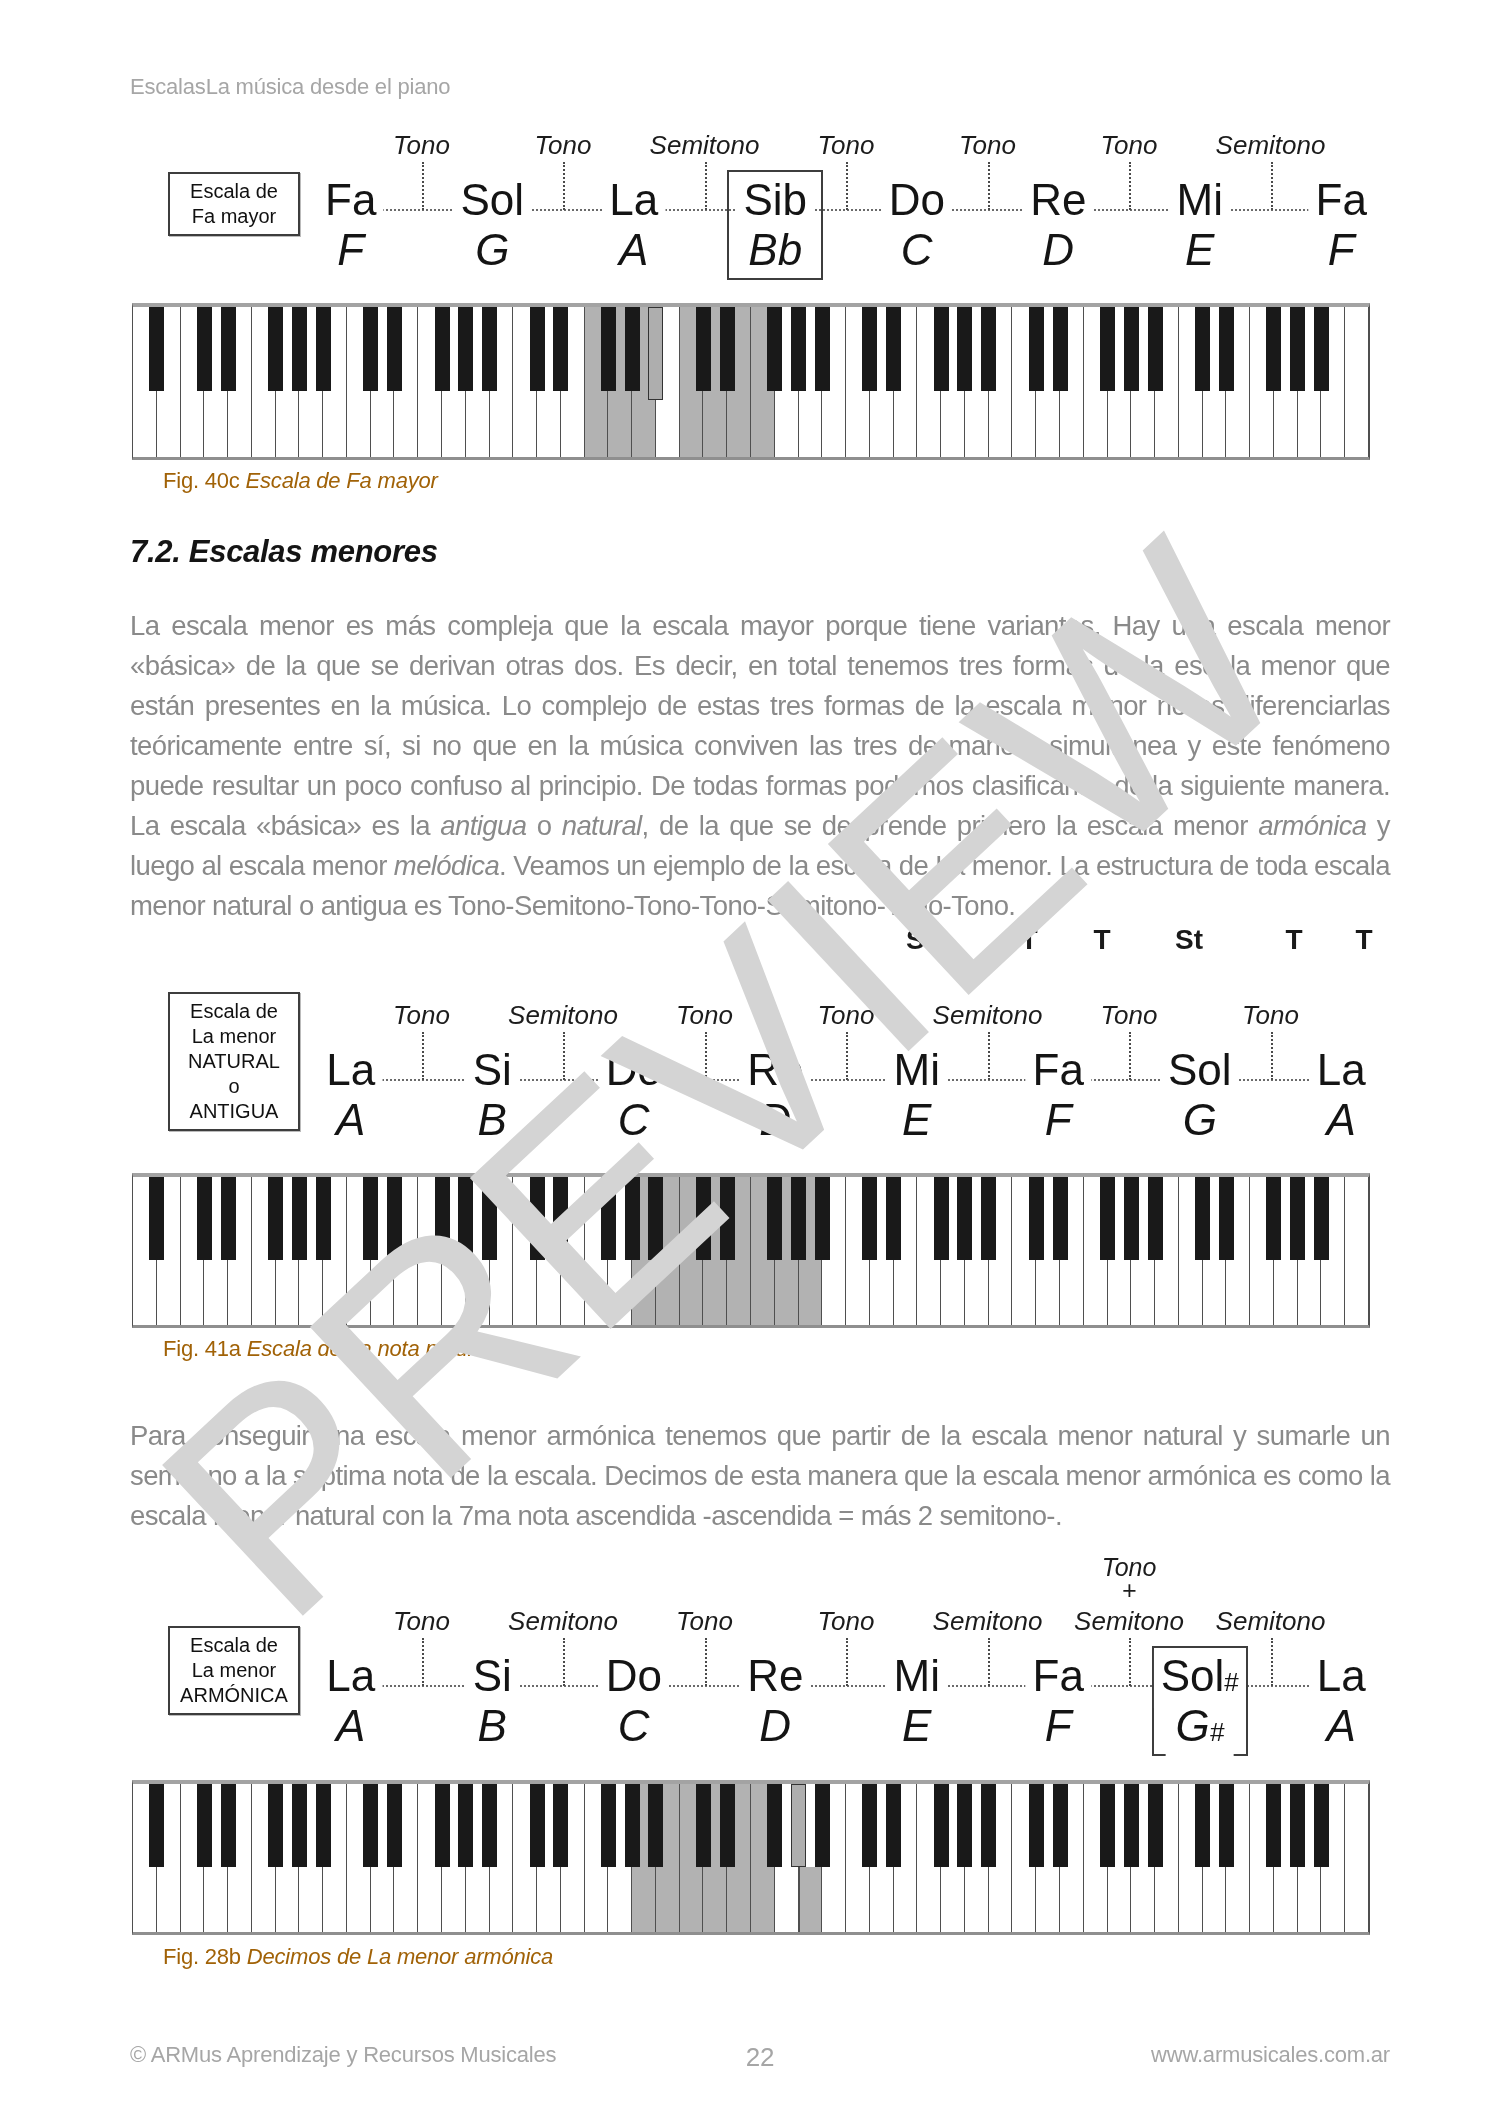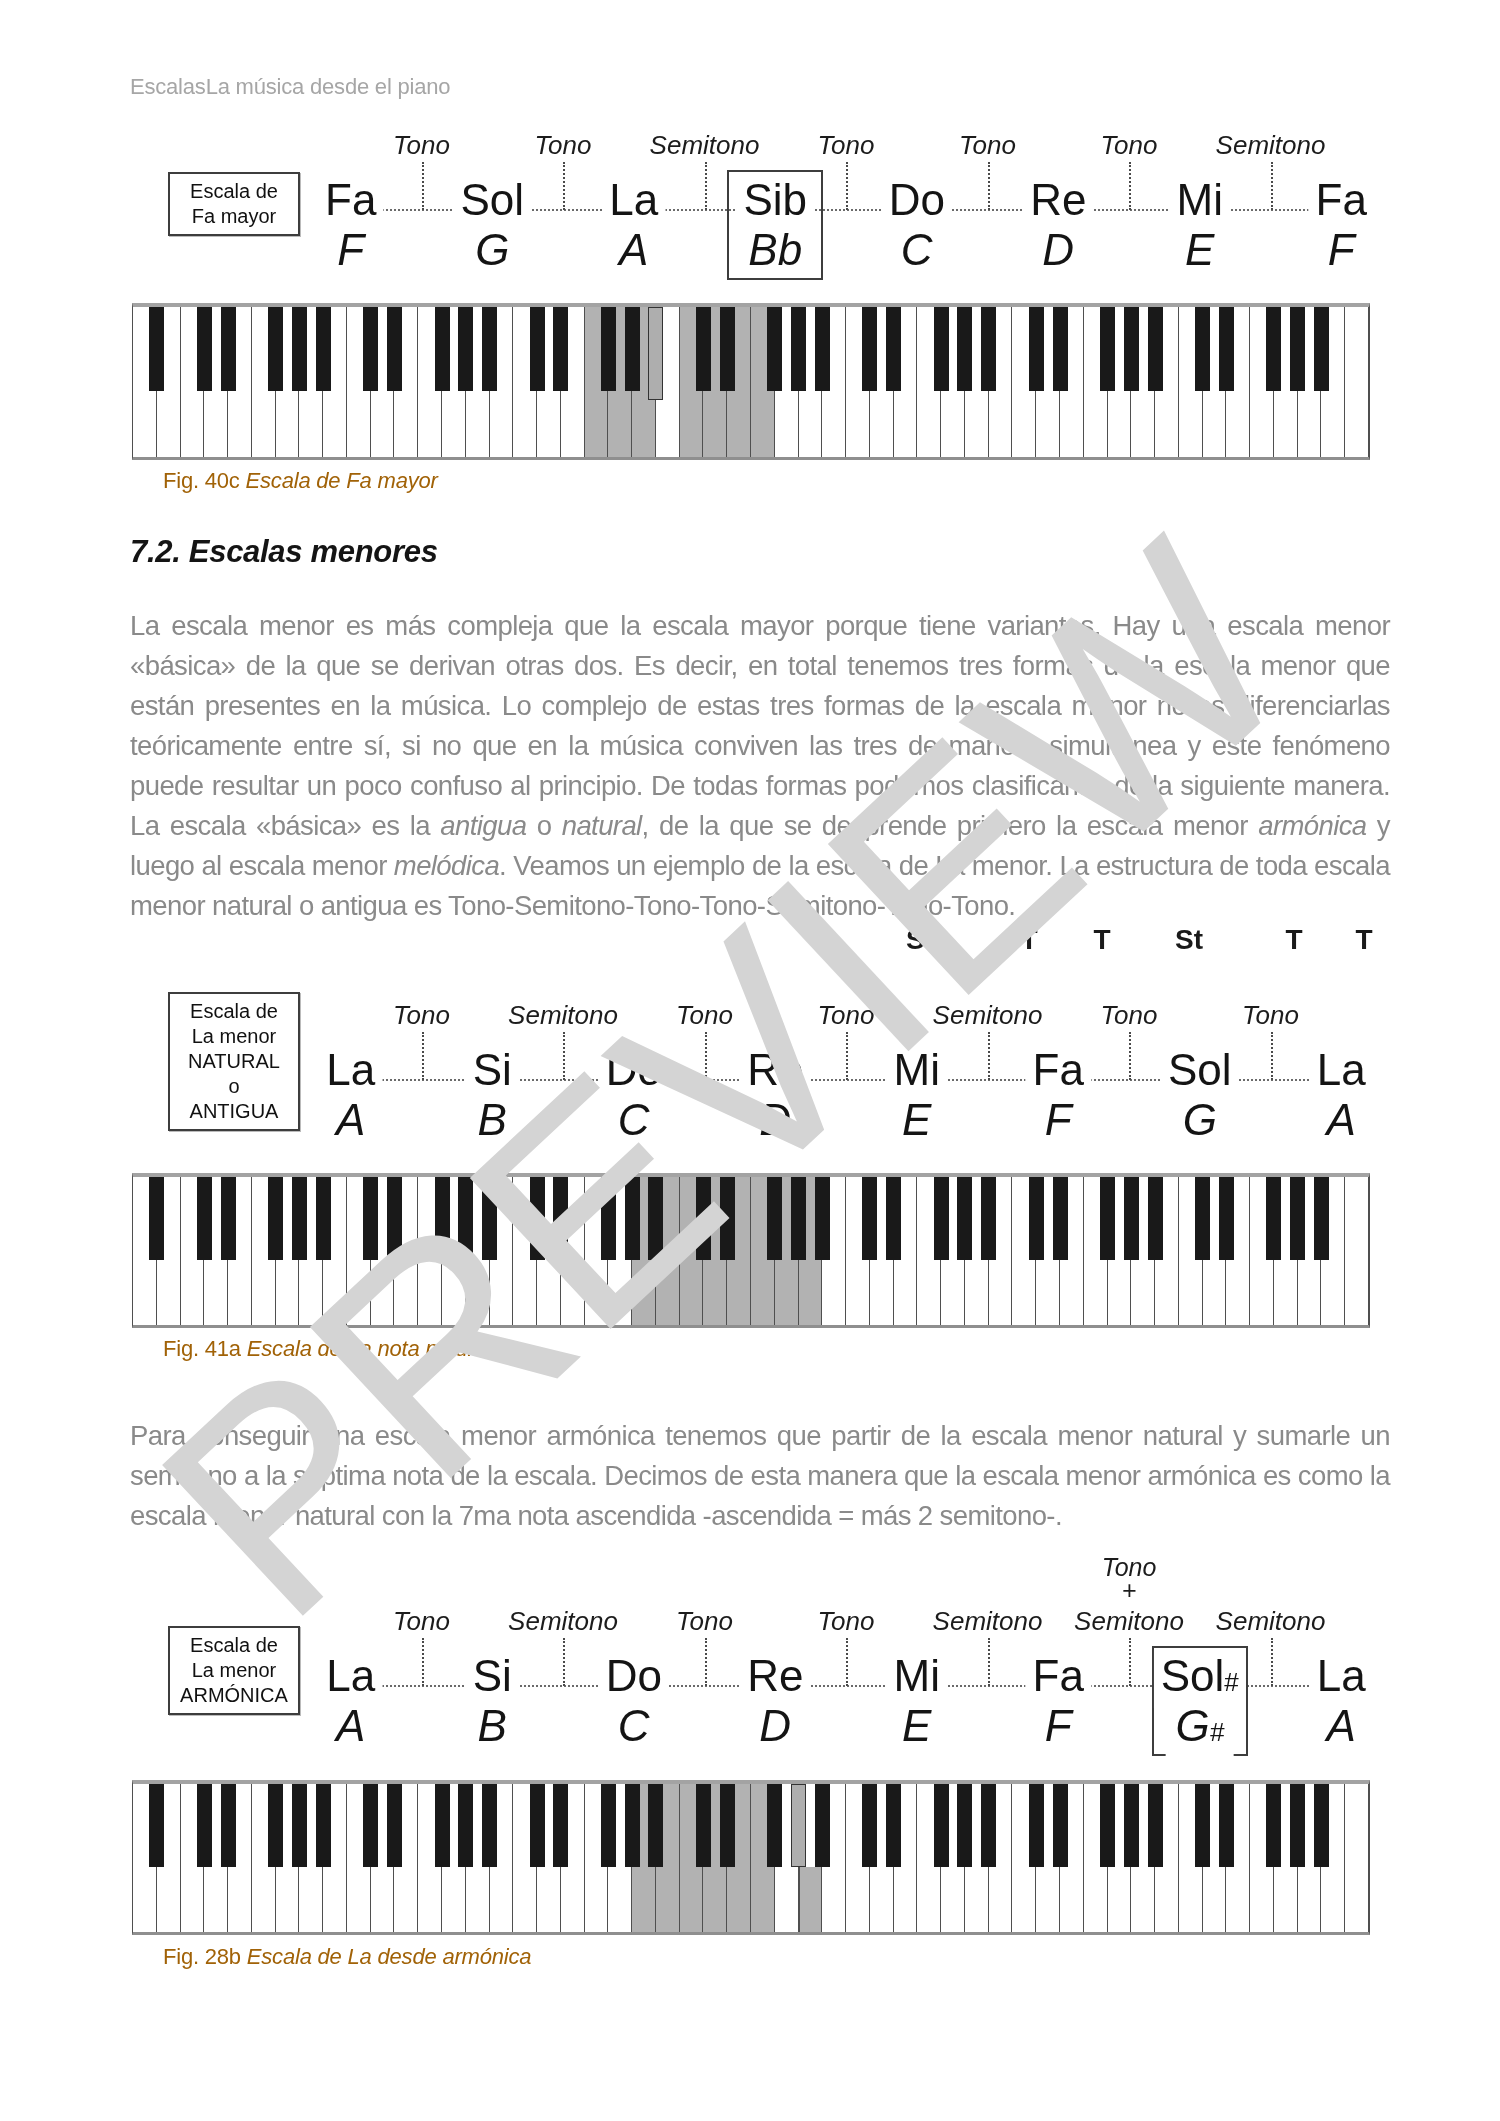--- a/index.html
+++ b/index.html
@@ -536,18 +536,23 @@
       <div class="bkey" style="left: calc(80.7692% - 7.5px);"></div>
       <div class="bkey" style="left: calc(82.6923% - 7.5px);"></div>
       <div class="bkey" style="left: calc(86.5385% - 7.5px);"></div>
       <div class="bkey" style="left: calc(88.4615% - 7.5px);"></div>
       <div class="bkey" style="left: calc(92.3077% - 7.5px);"></div>
       <div class="bkey" style="left: calc(94.2308% - 7.5px);"></div>
       <div class="bkey" style="left: calc(96.1538% - 7.5px);"></div>
     </div>
   <p class="caption c3">
     <span>Fig. 28b</span>
-    <em>Escala de La desde armónica</em>
+    <em>Decimos de La menor armónica</em>
   </p>
 
+  <div class="page-footer">
+    <span class="f-left">© ARMus Aprendizaje y Recursos Musicales</span>
+    <span class="f-page">22</span>
+    <span class="f-right">www.armusicales.com.ar</span>
+  </div>
 
   <div class="watermark">PREVIEW</div>
 </div>
 
 </body></html>

